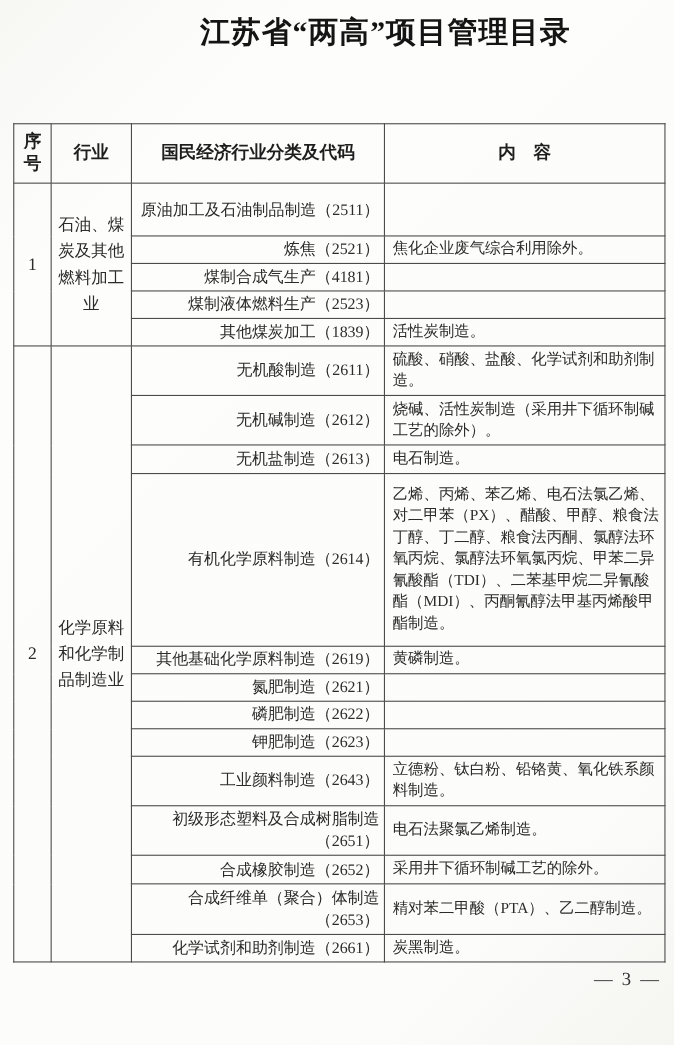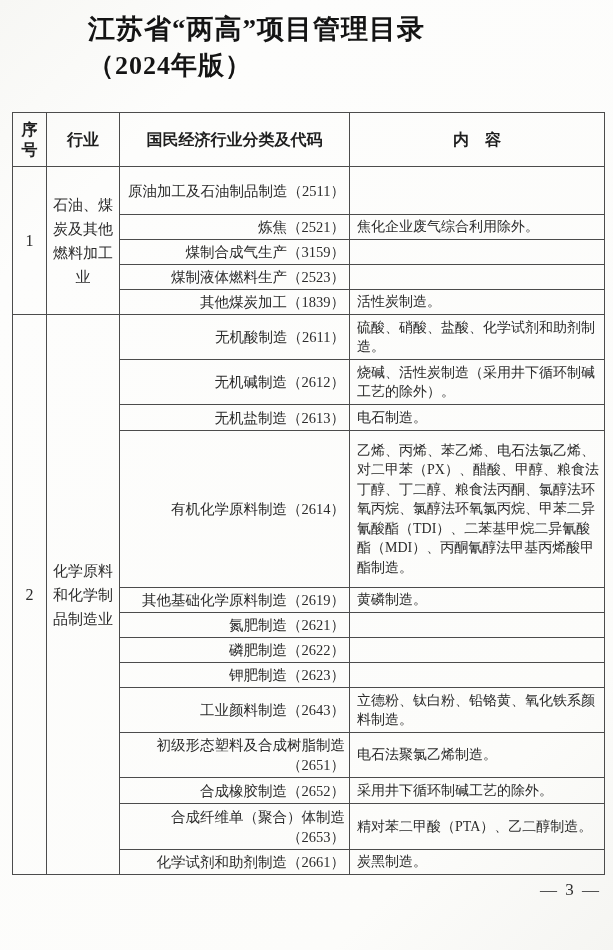--- a/index.html
+++ b/index.html
@@ -15,20 +15,21 @@
     background: linear-gradient(135deg, #f7f7f4 0%, #fdfdfc 18%, #fcfcfa 82%, #f5f5f2 100%);
     color: #262626;
     overflow: hidden;
   }
   .title-block {
     position: absolute;
     top: 10px;
     left: 0;
     width: 613px;
     padding-left: 88px;
+    text-align: center;
   }
   .title-line1 {
     font-size: 27px;
     font-weight: bold;
     color: #141414;
     letter-spacing: 1px;
     line-height: 38px;
   }
   .title-line2 {
     font-size: 26px;
@@ -91,21 +92,20 @@
     color: #333333;
   }
 </style>
 </head>
 <body>
 
 <div class="page">
 
   <div class="title-block">
     <div class="title-line1">江苏省“两高”项目管理目录</div>
-    <div class="title-line2">（2024年版）</div>
   </div>
 
   <table class="catalog">
     <colgroup>
       <col style="width:34px">
       <col style="width:73px">
       <col style="width:230px">
       <col style="width:255px">
     </colgroup>
 
@@ -121,21 +121,21 @@
       <td class="serial-cell" rowspan="5">1</td>
       <td class="industry-cell" rowspan="5">石油、煤炭及其他燃料加工业</td>
       <td class="code-cell">原油加工及石油制品制造（2511）</td>
       <td class="content-cell"></td>
     </tr>
     <tr style="height:24px">
       <td class="code-cell">炼焦（2521）</td>
       <td class="content-cell">焦化企业废气综合利用除外。</td>
     </tr>
     <tr style="height:24px">
-      <td class="code-cell">煤制合成气生产（3159）</td>
+      <td class="code-cell">煤制合成气生产（4181）</td>
       <td class="content-cell"></td>
     </tr>
     <tr style="height:23px">
       <td class="code-cell">煤制液体燃料生产（2523）</td>
       <td class="content-cell"></td>
     </tr>
     <tr style="height:22px">
       <td class="code-cell">其他煤炭加工（1839）</td>
       <td class="content-cell">活性炭制造。</td>
     </tr>

